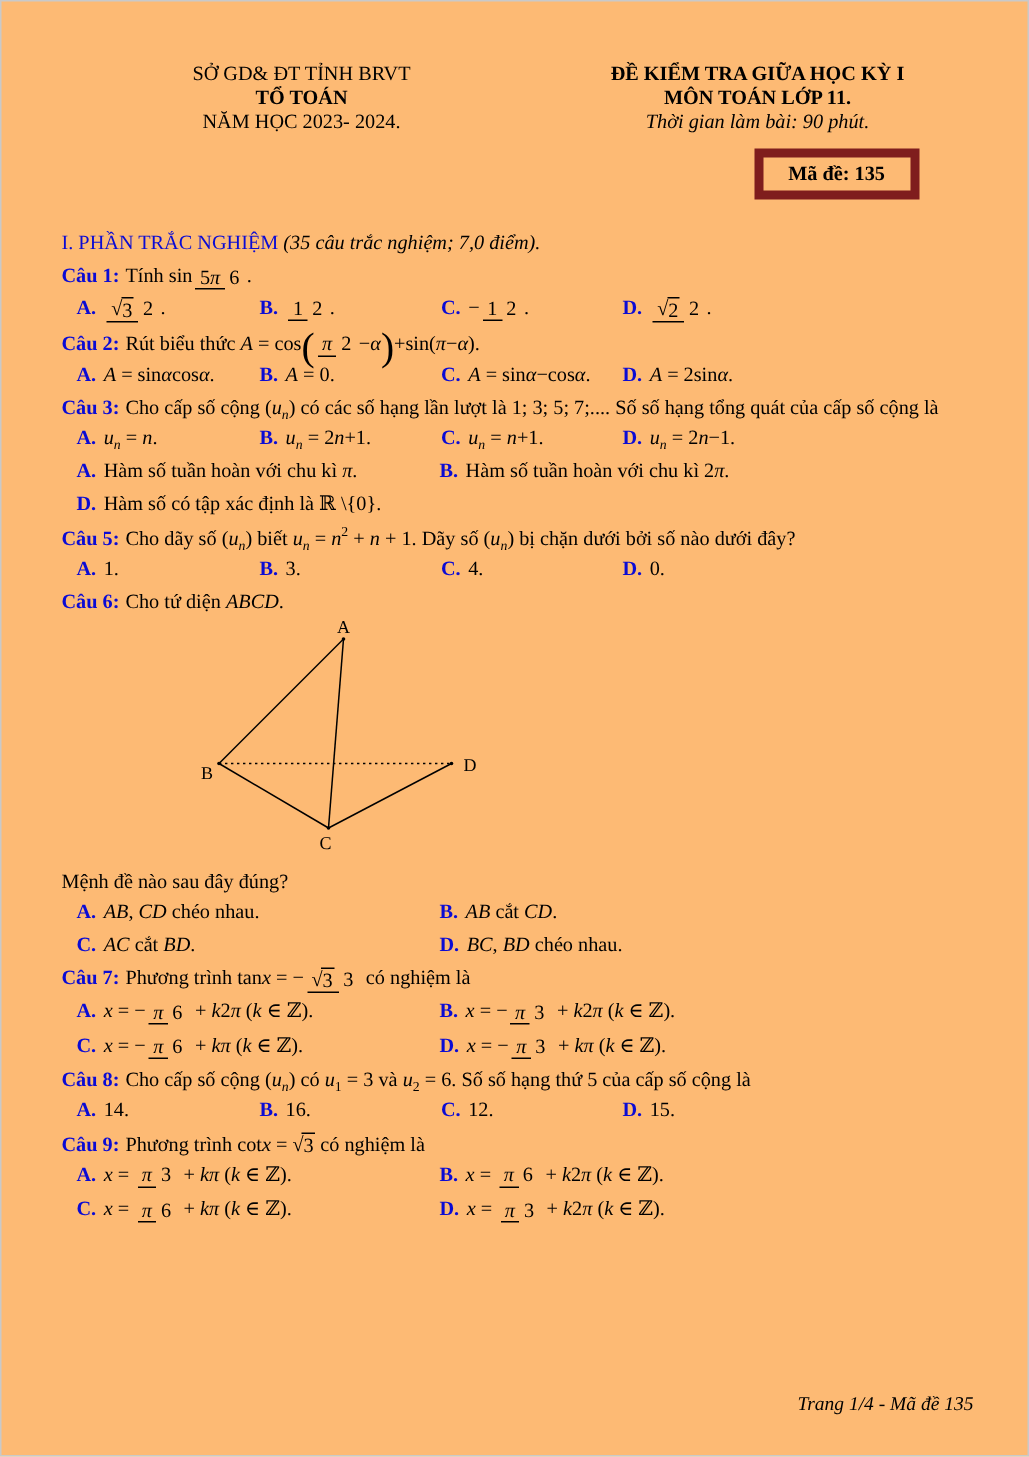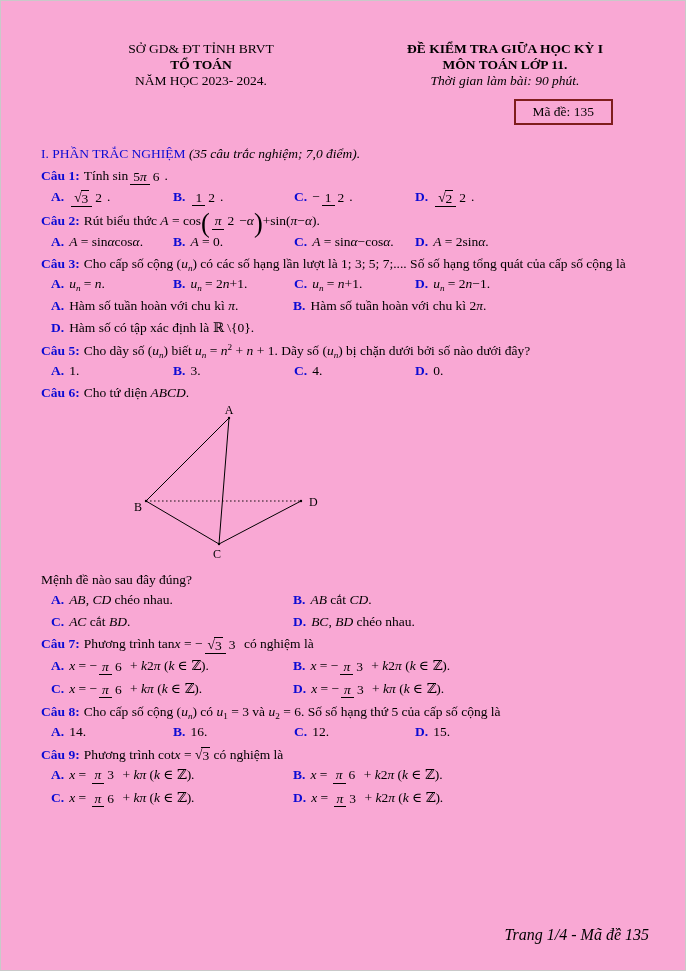--- a/index.html
+++ b/index.html
@@ -1,36 +1,36 @@
 <!DOCTYPE html>
 <html><head>
 <meta charset="utf-8">
 <style>
   html,body{margin:0;padding:0;background:#e9e9e9;}
   .page{
     position:relative;
     width:686px;height:971px;
     margin:0 auto;
-    background:#f9a8d4;
+    background:#fdba74;
     border:1px solid #c9c9c9;
     box-sizing:border-box;
     font-family:"Liberation Serif","DejaVu Serif",serif;
     font-size:13.5px;color:#000;
     overflow:hidden;
   }
   .content{padding:40px 36px 0 40px;}
   .b{font-weight:700;}
   .i{font-style:italic;}
 
   
   .header{display:flex;}
   .hleft{width:320px;text-align:center;line-height:16px;}
   .hright{flex:1;text-align:center;line-height:16px;}
   .boxwrap{text-align:right;margin-top:10px;margin-right:36px;}
-  .codebox{display:inline-block;border:2px solid #7f1d1d;padding:3px 17px;font-weight:400;}
+  .codebox{display:inline-block;border:6px solid #7f1d1d;padding:3px 17px;font-weight:700;}
 
   
   .section{margin-top:19px;line-height:19px;}
   .stitle{color:var(--blue);font-weight:400;}
 
   :root{--blue:#0b0bd4;}
 
   
   .q{margin-top:3px;}
   .qtext{line-height:1.42;margin-top:2px;}
@@ -48,21 +48,21 @@
   .sq{display:inline-flex;align-items:flex-start;white-space:nowrap;}
   .sq .rd{line-height:1.12;margin-right:-1px;}
   .sq .ov{border-top:1px solid #000;line-height:1.12;padding:0 1px;}
   .mi{font-style:italic;}
   .bp{font-size:1.95em;line-height:0;vertical-align:-0.26em;font-weight:400;}
   sub{font-size:0.68em;vertical-align:-0.38em;line-height:0;}
   sup{font-size:0.68em;line-height:0;}
 
   .figwrap{margin:4px 0 2px 55px;}
 
-  .footer{position:absolute;right:36px;bottom:26px;font-style:italic;font-size:16px;}
+  .footer{position:absolute;right:36px;bottom:26px;font-style:italic;font-size:13px;}
 </style>
 </head>
 <body>
 
 <div class="page">
   <div class="content">
     <div class="header">
       <div class="hleft">
         <div>SỞ GD&amp; ĐT TỈNH BRVT</div>
         <div class="b">TỔ TOÁN</div>

